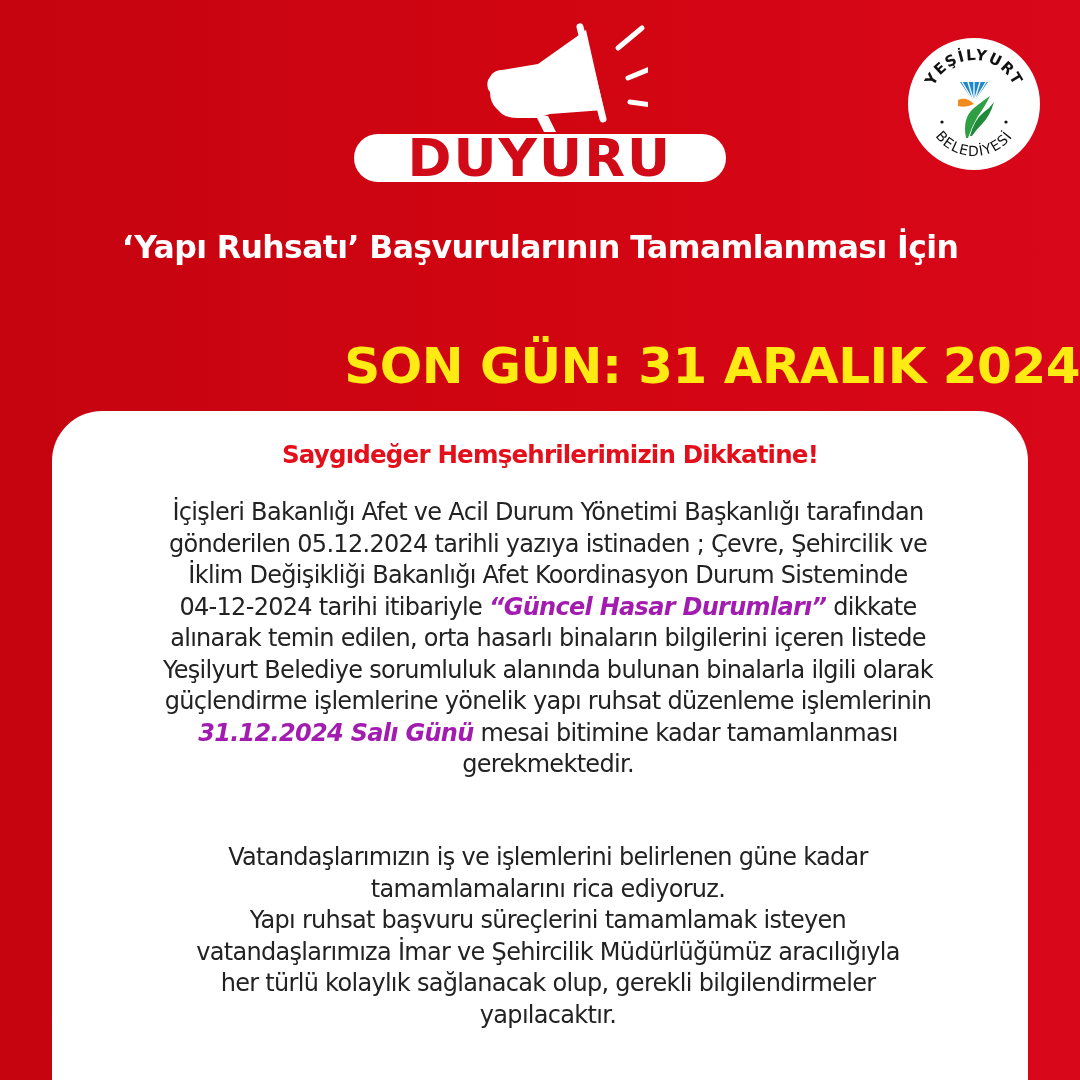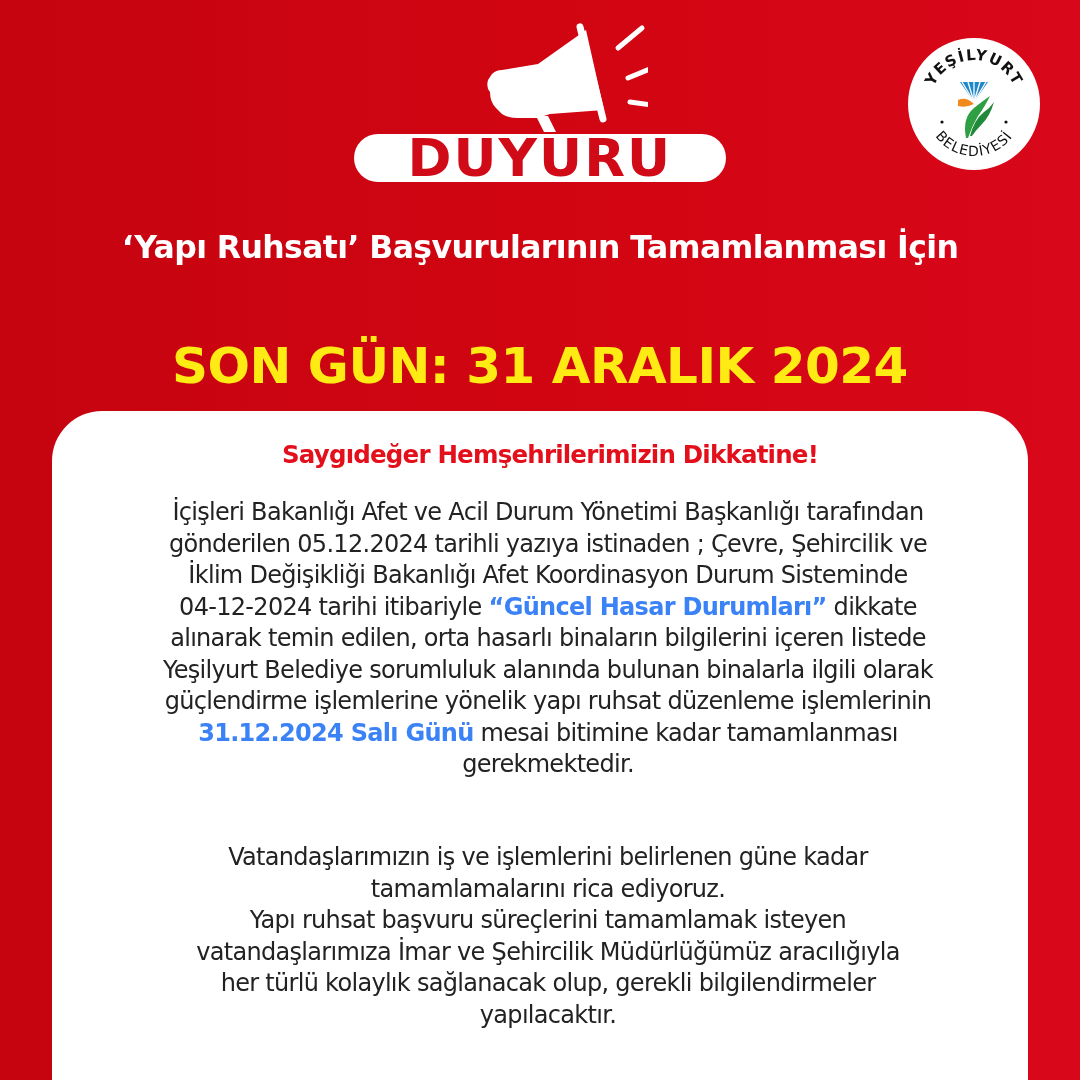--- a/index.html
+++ b/index.html
@@ -9,32 +9,32 @@
   .megaphone { position:absolute; left:478px; top:22px; width:170px; height:110px; }
   .duyuru-pill { position:absolute; left:354px; top:134px; width:372px; height:48px;
     background:#fff; border-radius:32px; display:flex; align-items:center; justify-content:center; }
   .duyuru-pill span { color:#d10a17; font-weight:900; font-size:52px; letter-spacing:2px;
     font-family:"DejaVu Sans", sans-serif; transform:scaleX(1.02); }
   .logo { position:absolute; left:908px; top:38px; width:132px; height:132px; border-radius:50%;
     background:#fff; }
   .headline { position:absolute; left:0; right:0; top:222px; text-align:center; color:#fff;
     font-family:"DejaVu Sans", sans-serif; font-weight:bold; font-size:31.5px; line-height:50px;
     letter-spacing:-0.6px; }
-  .deadline { position:absolute; left:0; right:0; top:336px; text-align:center; color:#ffeb14;
+  .deadline { position:absolute; left:0; right:0; top:336px; text-align:right; color:#ffeb14;
     font-family:"DejaVu Sans", sans-serif; font-weight:900; font-size:50px; line-height:60px;
     letter-spacing:-0.5px; }
   .panel { position:absolute; left:52px; top:411px; width:976px; height:700px; background:#fff;
     border-radius:50px 50px 0 0; }
   .salutation { position:absolute; left:0; right:0; top:440px; text-align:center; color:#e3101b;
     font-family:"DejaVu Sans", sans-serif; font-weight:bold; font-size:24.5px; letter-spacing:-0.8px;margin-left:20px; }
   .body-text { position:absolute; left:76px; right:60px; text-align:center; color:#222;
     font-family:"DejaVu Sans", sans-serif; font-size:24px; line-height:31.5px; letter-spacing:-0.7px; }
   .p1 { top:497px; }
   .p2 { top:830px;margin-top:12px; }
-  .body-text b { font-weight:bold; color:#3b82f6; }
+  .body-text b { font-weight:bold; color:#a21caf;font-style:italic; }
   .line { display:block; white-space:nowrap; }
 </style>
 </head>
 <body>
 
 <svg class="megaphone" viewBox="0 0 170 110">
   <g fill="#fff">
 
     <path d="M12 70 Q8 66 10 58 L14 52 Q18 48 24 48 L60 42 L108 8 L126 88 L72 92 L60 96 L40 96 Q30 96 24 92 L18 86 Q12 80 12 70 Z"></path>
 

